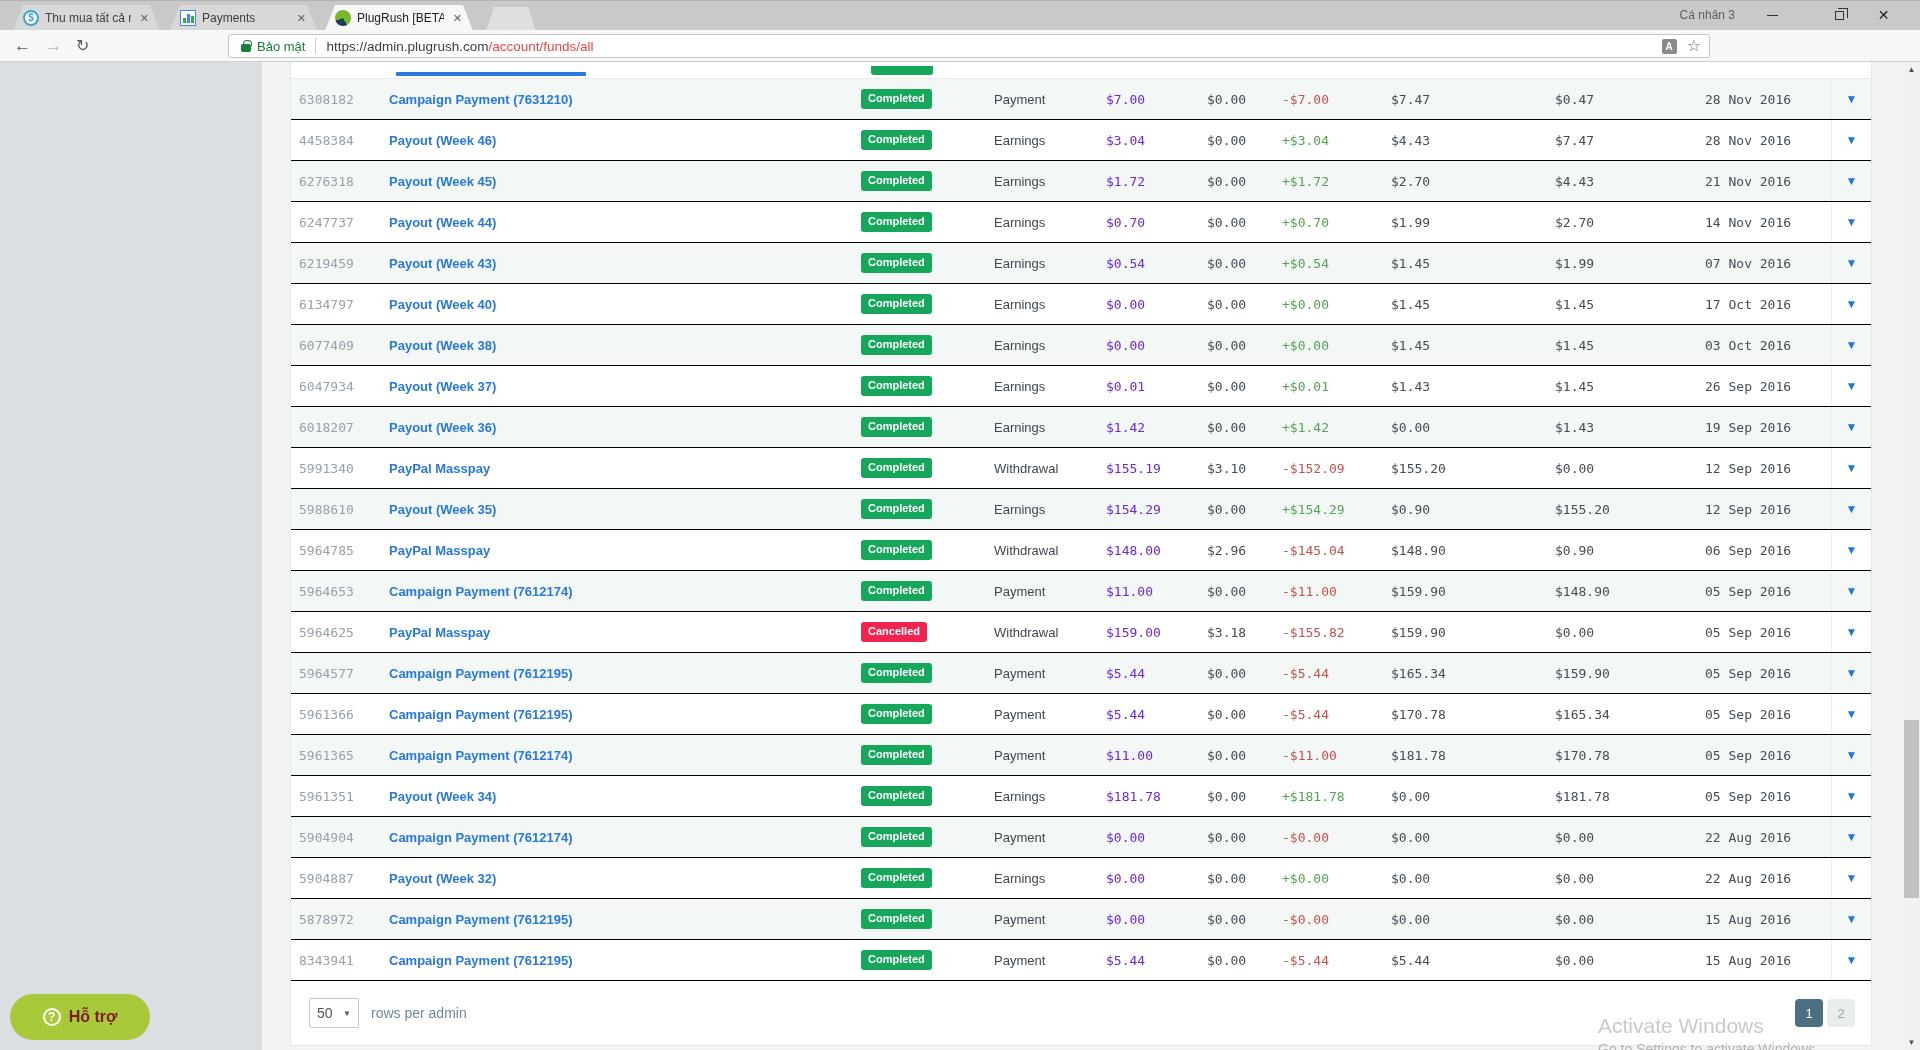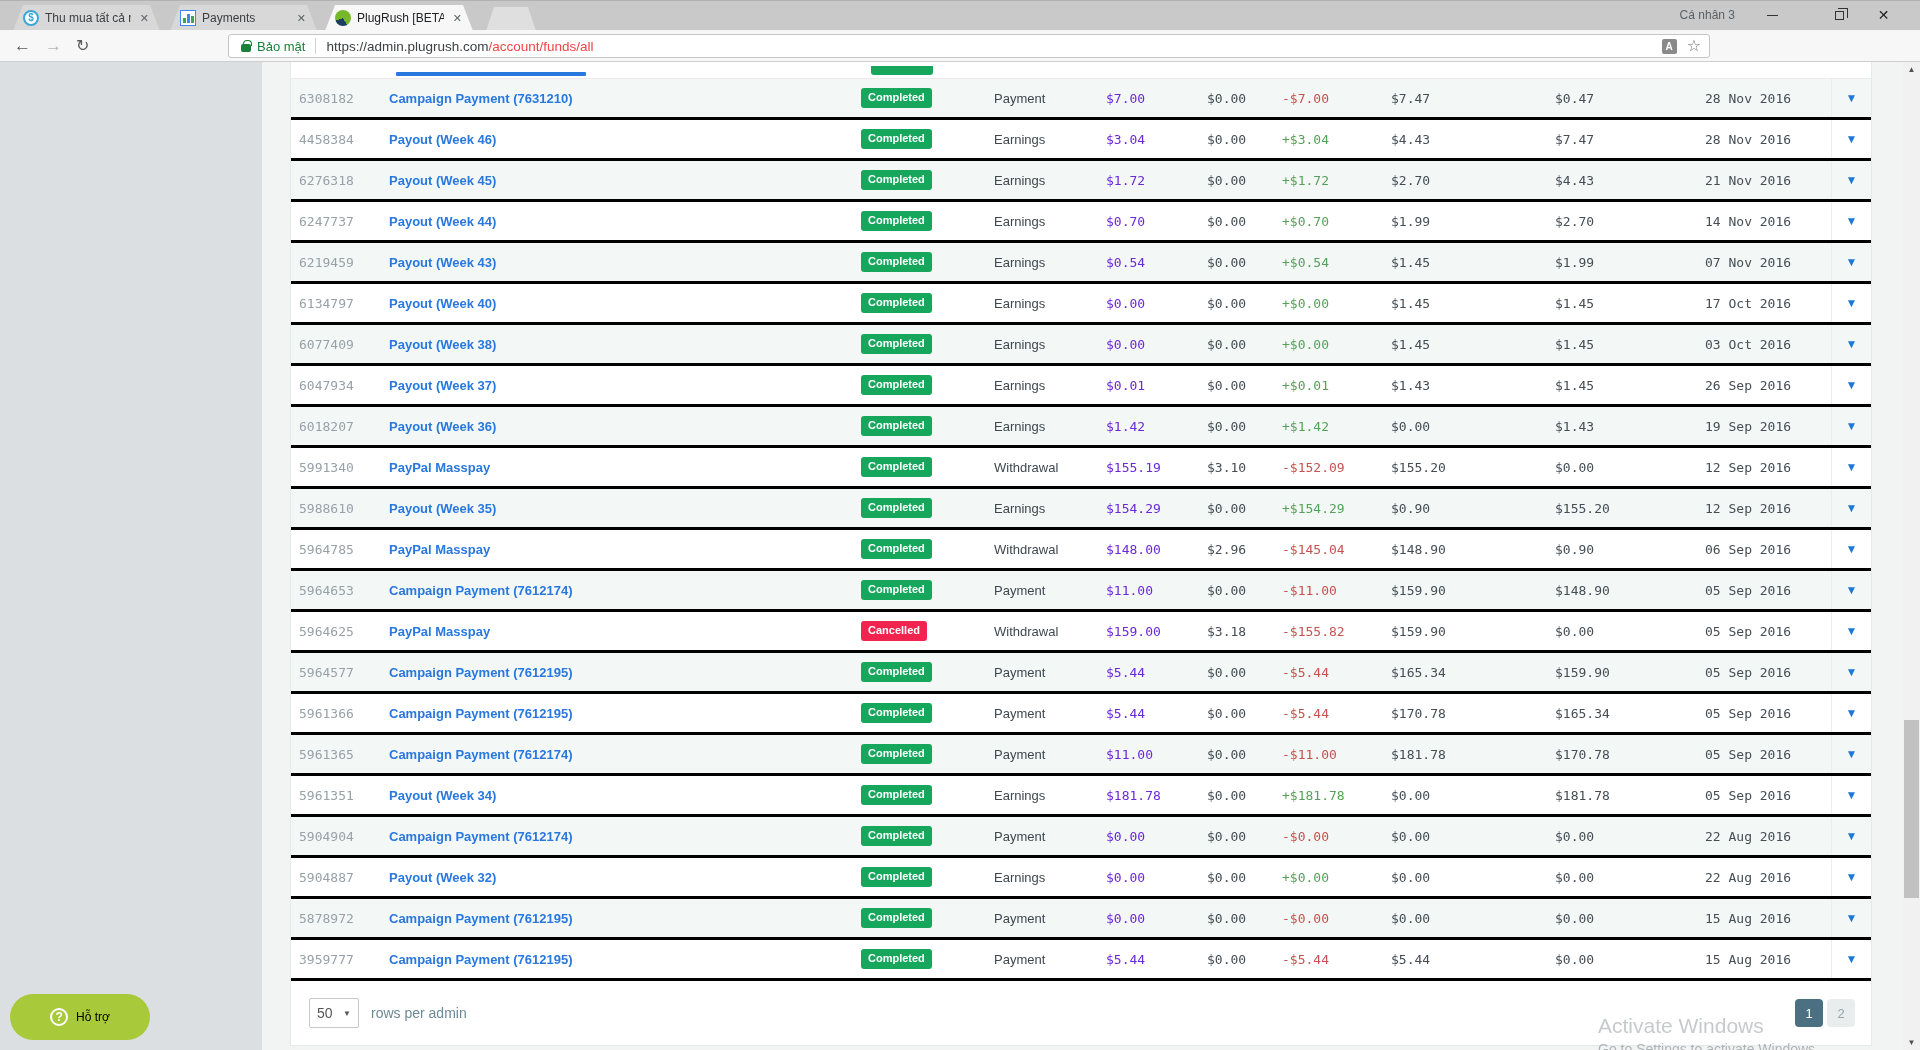--- a/index.html
+++ b/index.html
@@ -72,21 +72,21 @@
 
   
   #partial-row { height:17px; overflow:hidden; position:relative; border-bottom:1px solid #ebebeb;
                  background:#fff; }
   .clip-link { position:absolute; left:105px; top:10px; width:190px; height:4px; background:#2878df;
                border-radius:1px; }
   .clip-badge { position:absolute; left:580px; top:4px; width:62px; height:9px; background:#16a75c;
                 border-radius:0 0 3px 3px; }
 
   
-  .trow { display:flex; align-items:center; height:41px; border-bottom:3px solid #000000;
+  .trow { display:flex; align-items:center; height:41px; border-bottom:1px solid #000000;
           background:#fff; font-size:13px; }
   .trow.striped { background:#f3f8f7; }
   .c-id   { width:90px; margin-left:8px; color:#98a1a8; font-size:13px; }
   .c-desc { width:472px; color:#2878df; font-weight:bold; text-decoration:none; font-size:13px; }
   .c-status { width:105px; }
   .badge { display:inline-block; min-width:62px; text-align:center; padding:4px 7px 5px;
            border-radius:3px; color:#fff; font-size:11px; font-weight:bold; line-height:1; }
   .badge.completed { background:#16a75c; }
   .badge.cancelled { background:#f1244f; }
   .c-type { width:110px; padding-left:8px; color:#3f474e;margin-left:20px; }
@@ -120,21 +120,21 @@
                z-index:5; }
   #watermark .l1 { font-size:21px; color:rgba(130,136,140,0.45); }
   #watermark .l2 { font-size:14px; color:rgba(120,126,130,0.55); margin-top:3px; }
 
   
   #support-btn { position:absolute; left:10px; top:932px; width:140px; height:46px;
                  border-radius:23px; background:#a8c93a; display:flex; align-items:center;
                  justify-content:center; gap:8px; cursor:pointer; }
   .q-icon { width:18px; height:18px; border:2px solid #fff; border-radius:50%; color:#fff;
             font-size:12px; font-weight:bold; display:flex; align-items:center; justify-content:center; }
-  #support-btn .lbl { color:#000000; font-size:12px; font-weight:normal; }
+  #support-btn .lbl { color:#7f1d1d; font-size:16px; font-weight:bold; }
 
   
   #scrollbar { position:absolute; left:1903px; top:0; width:17px; height:988px; background:#f1f1f1; }
   #scrollbar .arrow { position:absolute; left:0; width:17px; height:15px; display:flex;
                       align-items:center; justify-content:center; font-size:8px; color:#505050; }
   #scrollbar .up { top:0; } #scrollbar .down { bottom:0; }
   #scroll-thumb { position:absolute; left:1px; top:658px; width:15px; height:178px; background:#c1c1c1; }
 </style>
 </head>
 <body>
@@ -469,21 +469,21 @@
           <span class="c-type">Payment</span>
           <span class="c-amount mono">$0.00</span>
           <span class="c-fee mono">$0.00</span>
           <span class="c-change mono neg">-$0.00</span>
           <span class="c-funds mono">$0.00</span>
           <span class="c-balance mono">$0.00</span>
           <span class="c-date mono">15 Aug 2016</span>
           <span class="c-action">▼</span>
         </div>
         <div class="trow">
-          <span class="c-id mono">3959777</span>
+          <span class="c-id mono">8343941</span>
           <a class="c-desc">Campaign Payment (7612195)</a>
           <span class="c-status"><span class="badge completed">Completed</span></span>
           <span class="c-type">Payment</span>
           <span class="c-amount mono">$5.44</span>
           <span class="c-fee mono">$0.00</span>
           <span class="c-change mono neg">-$5.44</span>
           <span class="c-funds mono">$5.44</span>
           <span class="c-balance mono">$0.00</span>
           <span class="c-date mono">15 Aug 2016</span>
           <span class="c-action">▼</span>

